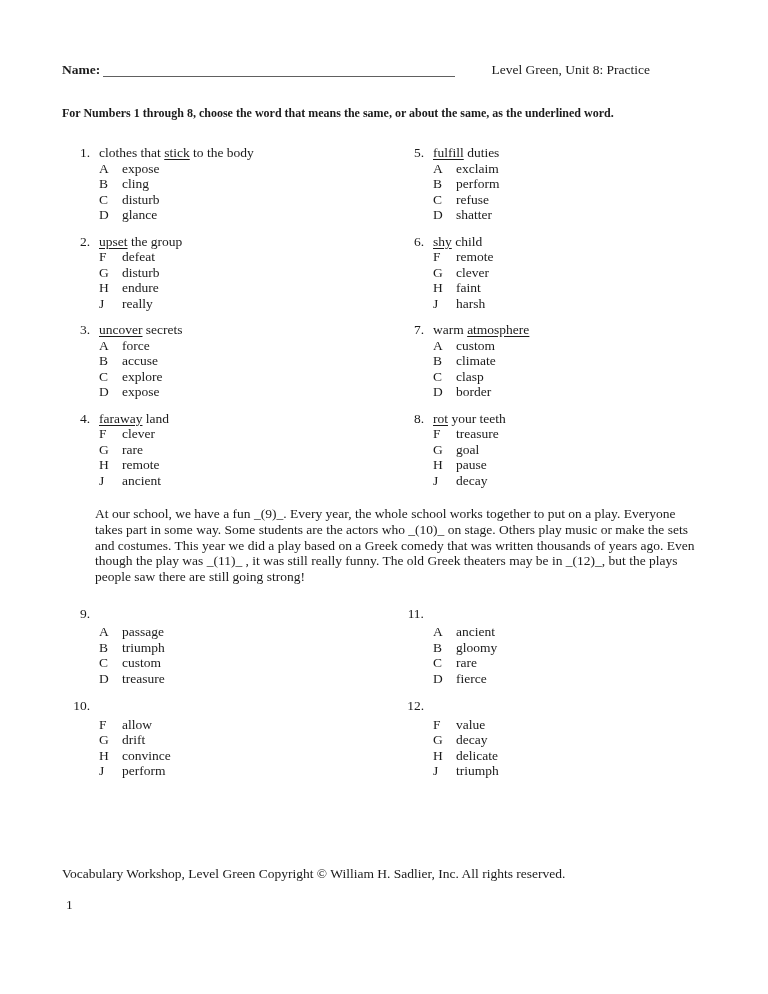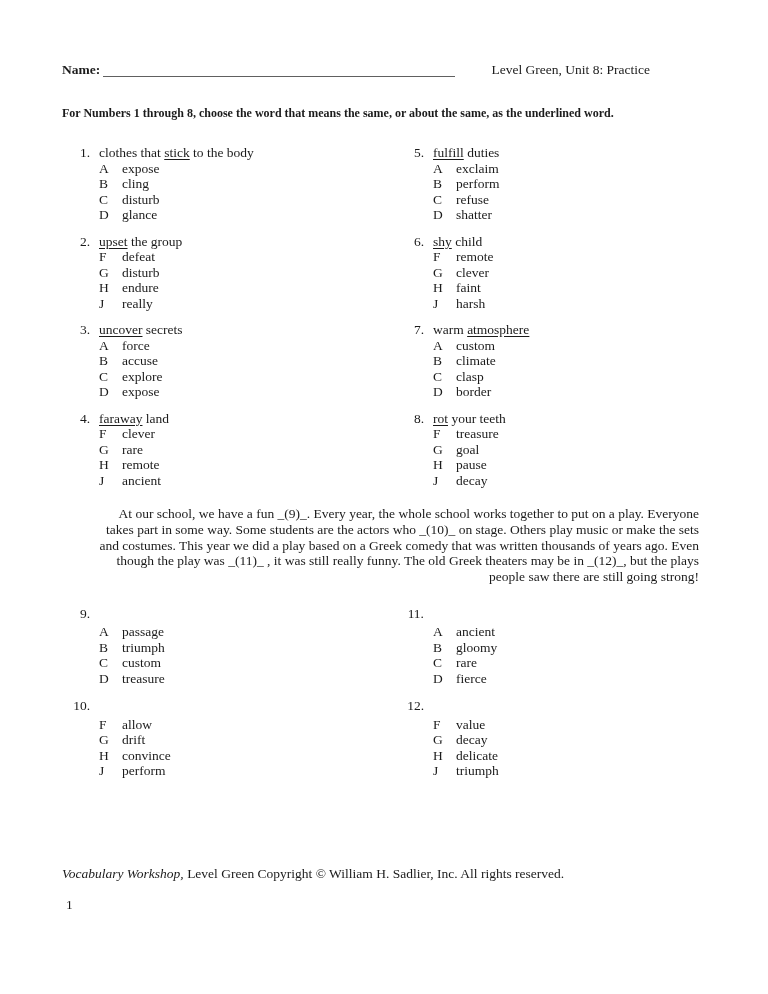--- a/index.html
+++ b/index.html
@@ -61,30 +61,29 @@
   .stem-text { flex: 1 1 auto; }
   .u { text-decoration: underline; text-underline-offset: 2px; }
   .opt { display: flex; margin-left: 37px; }
   .opt-letter { width: 23px; flex: none; }
   .numline { margin-bottom: 3px; }
   
   .passage {
     margin: 18px 0 16px 33px;
     width: 604px;
     line-height: 15.8px;
-    text-align: right;
   }
   
   .footer {
     position: absolute;
     left: 62px;
     top: 866px;
     white-space: nowrap;
   }
-  .footer .italic { font-style: italic; }
+  .footer .italic { }
   .page-num {
     position: absolute;
     left: 66px;
     top: 897px;
   }
 </style>
 </head>
 <body>
 
 <div class="page">

